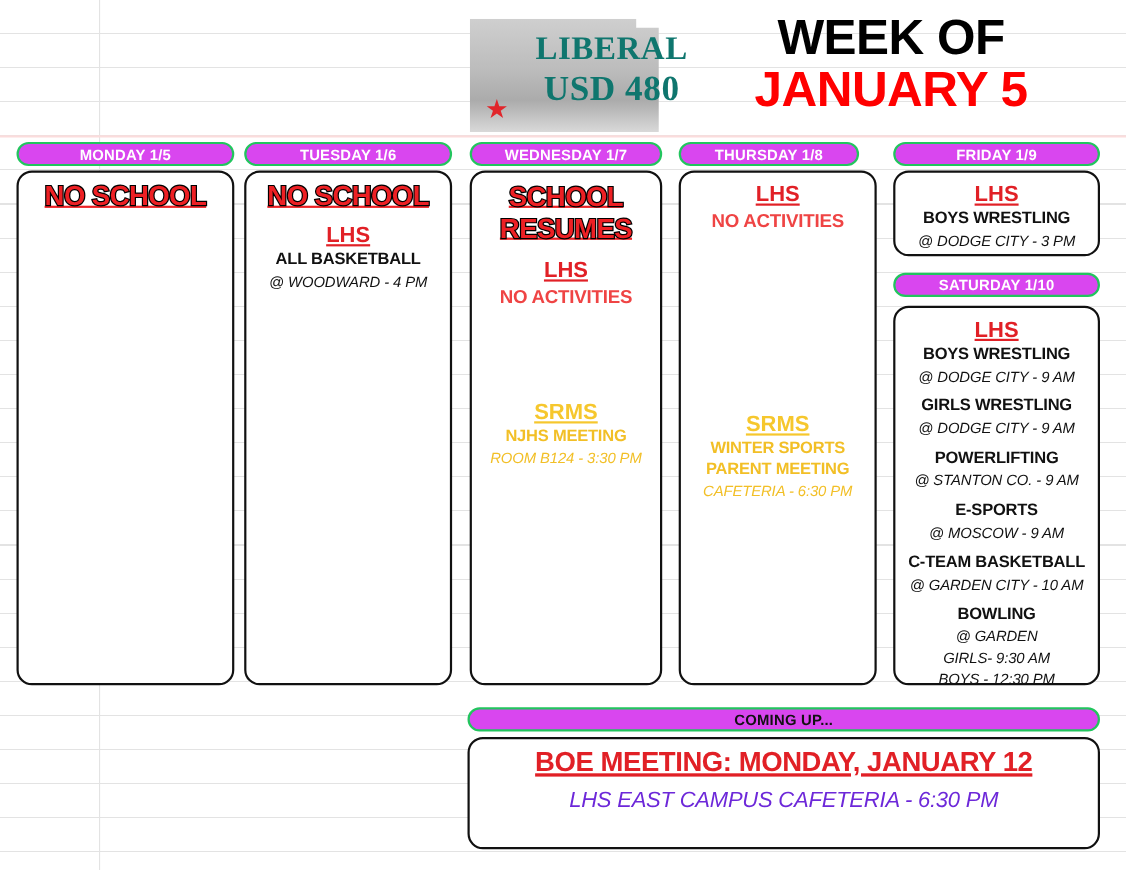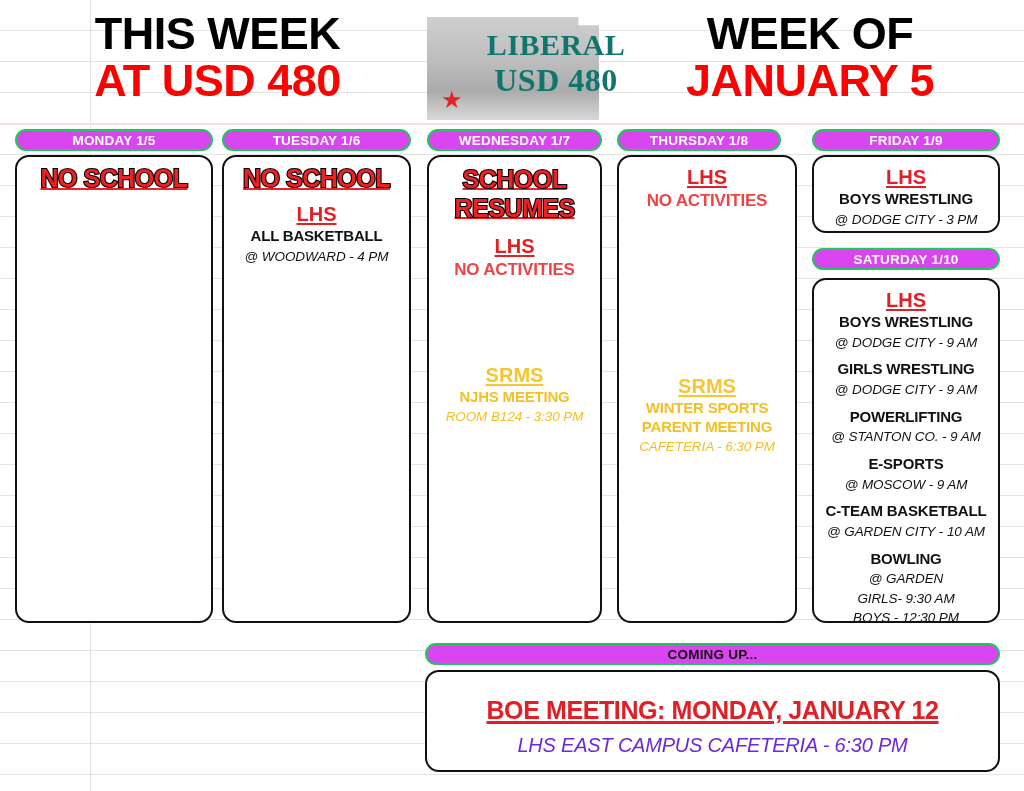--- a/index.html
+++ b/index.html
@@ -187,21 +187,21 @@
     left: 425px; top: 643px;
     width: 575px; height: 22px;
   }
   #comingup-box {
     position: absolute;
     left: 425px; top: 670px;
     width: 575px; height: 102px;
     background: #ffffff;
     border: 2.5px solid #111111;
     border-radius: 14px;
-    padding-top: 24px;
+    padding-top: 7px;
   }
   #boe-title {
     text-align: center;
     font-size: 25px; font-weight: 700; color: #e12026;
     letter-spacing: -0.4px;
     text-decoration: underline;
     text-decoration-thickness: 2.5px;
     text-underline-offset: 2px;
     white-space: nowrap;
   }
@@ -217,24 +217,20 @@
 <body>
 
 <div id="sheet-bg"></div>
 <div id="sheet-vline"></div>
 <div id="sheet-pinkline"></div>
 
 <div id="page">
 
   <div id="header">
 
-    <div id="hdr-left" class="hdr-block">
-      <div class="hdr-l1">THIS WEEK</div>
-      <div class="hdr-l2">AT USD 480</div>
-    </div>
 
     <div id="logo">
       <div id="logo-shape"></div>
       <div id="logo-line1">LIBERAL</div>
       <div id="logo-line2">USD 480</div>
       <div id="logo-star">★</div>
     </div>
 
     <div id="hdr-right" class="hdr-block">
       <div class="hdr-l1">WEEK OF</div>

